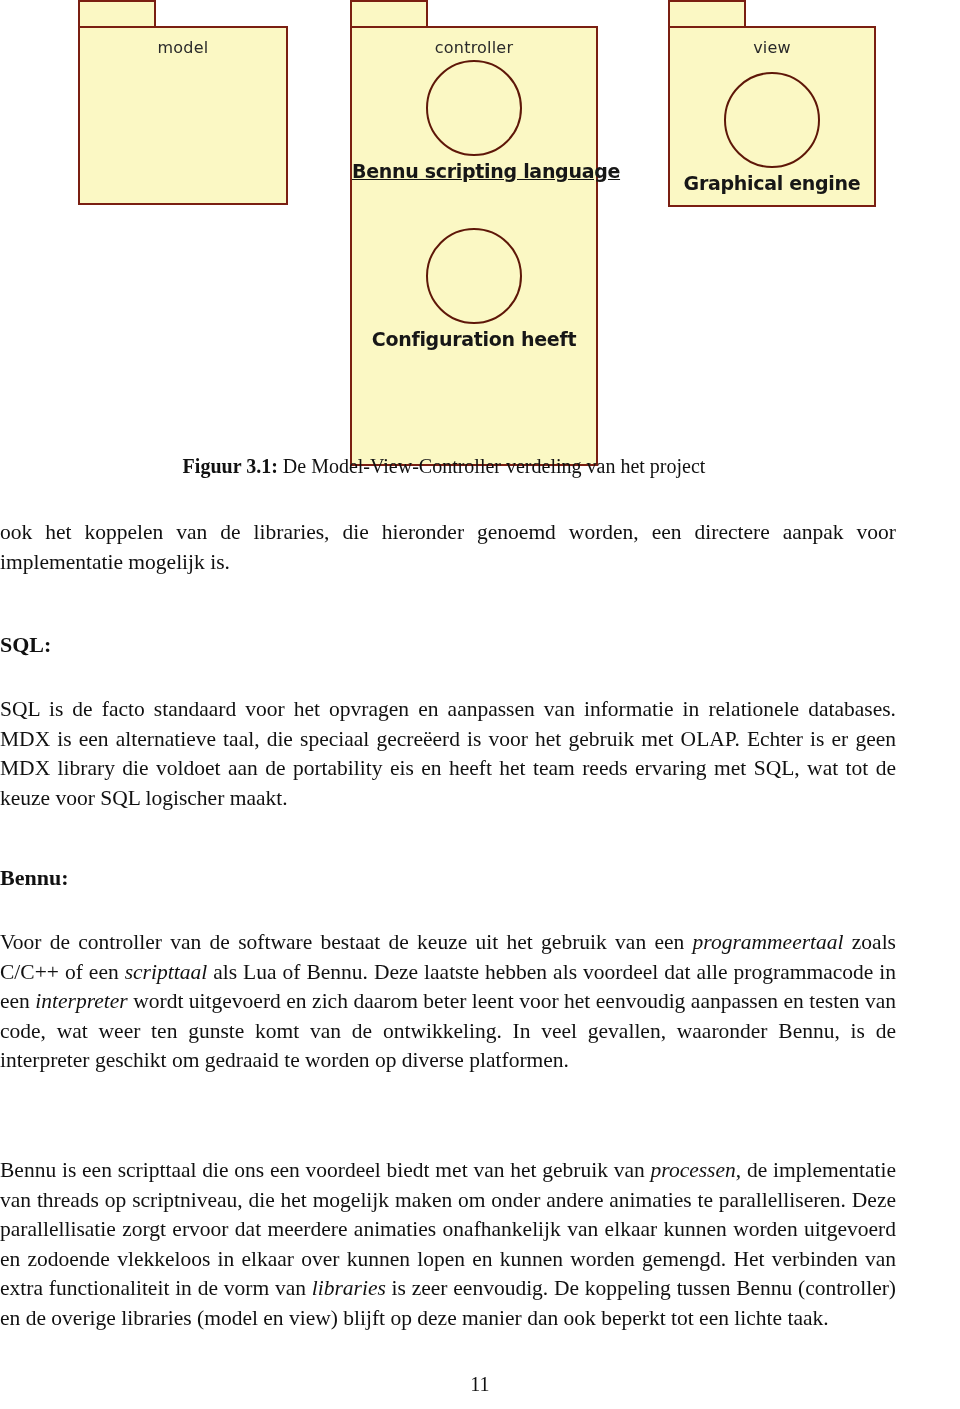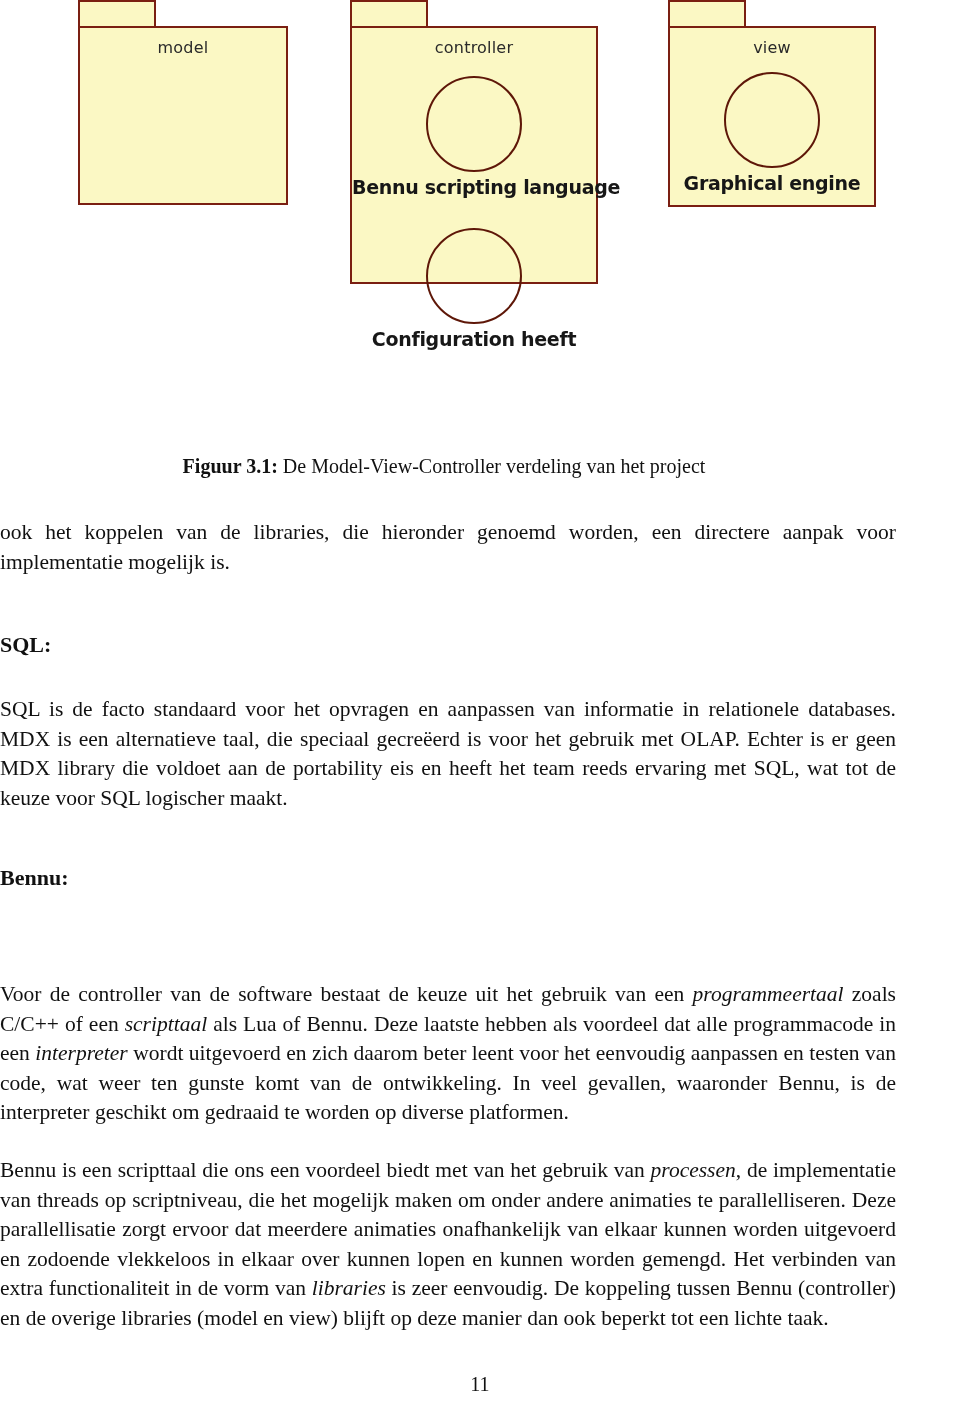--- a/index.html
+++ b/index.html
@@ -106,21 +106,21 @@
     margin: 0;
     font-size: 22px;
     font-weight: bold;
   }
   .it { font-style: italic; }
 
   #para-intro  { top: 518px; }
   #head-sql    { top: 632px; }
   #para-sql    { top: 695px; }
   #head-bennu  { top: 865px; }
-  #para-bennu  { top: 980px; }
+  #para-bennu  { top: 928px; }
   #para-bennu2 { top: 1116px; margin-top: 40px; }
 
   #page-number {
     position: absolute;
     left: 0;
     top: 1373px;
     width: 960px;
     text-align: center;
     font-size: 20px;
   }
@@ -132,23 +132,23 @@
 
   <div class="uml-package" style="left:78px; top:0px; width:234px; height:205px;">
     <div class="pkg-tab" style="width:78px; height:28px;"></div>
     <div class="pkg-body" style="top:26px; width:210px; height:179px;">
       <div class="pkg-name" style="top:10px;">model</div>
     </div>
   </div>
 
   <div class="uml-package" style="left:350px; top:0px; width:248px; height:376px;">
     <div class="pkg-tab" style="width:78px; height:28px;"></div>
-    <div class="pkg-body" style="top:26px; width:248px; height:258px;">
+    <div class="pkg-body" style="top:26px; width:248px; height:440px;">
       <div class="pkg-name" style="top:10px;">controller</div>
-      <div class="component" style="top:48px;">
+      <div class="component" style="top:32px;text-decoration:underline;">
         <div class="ring"></div>
         <div class="clabel">Bennu scripting language</div>
       </div>
       <div class="component" style="top:200px;">
         <div class="ring"></div>
         <div class="clabel">Configuration heeft</div>
       </div>
     </div>
   </div>
 

